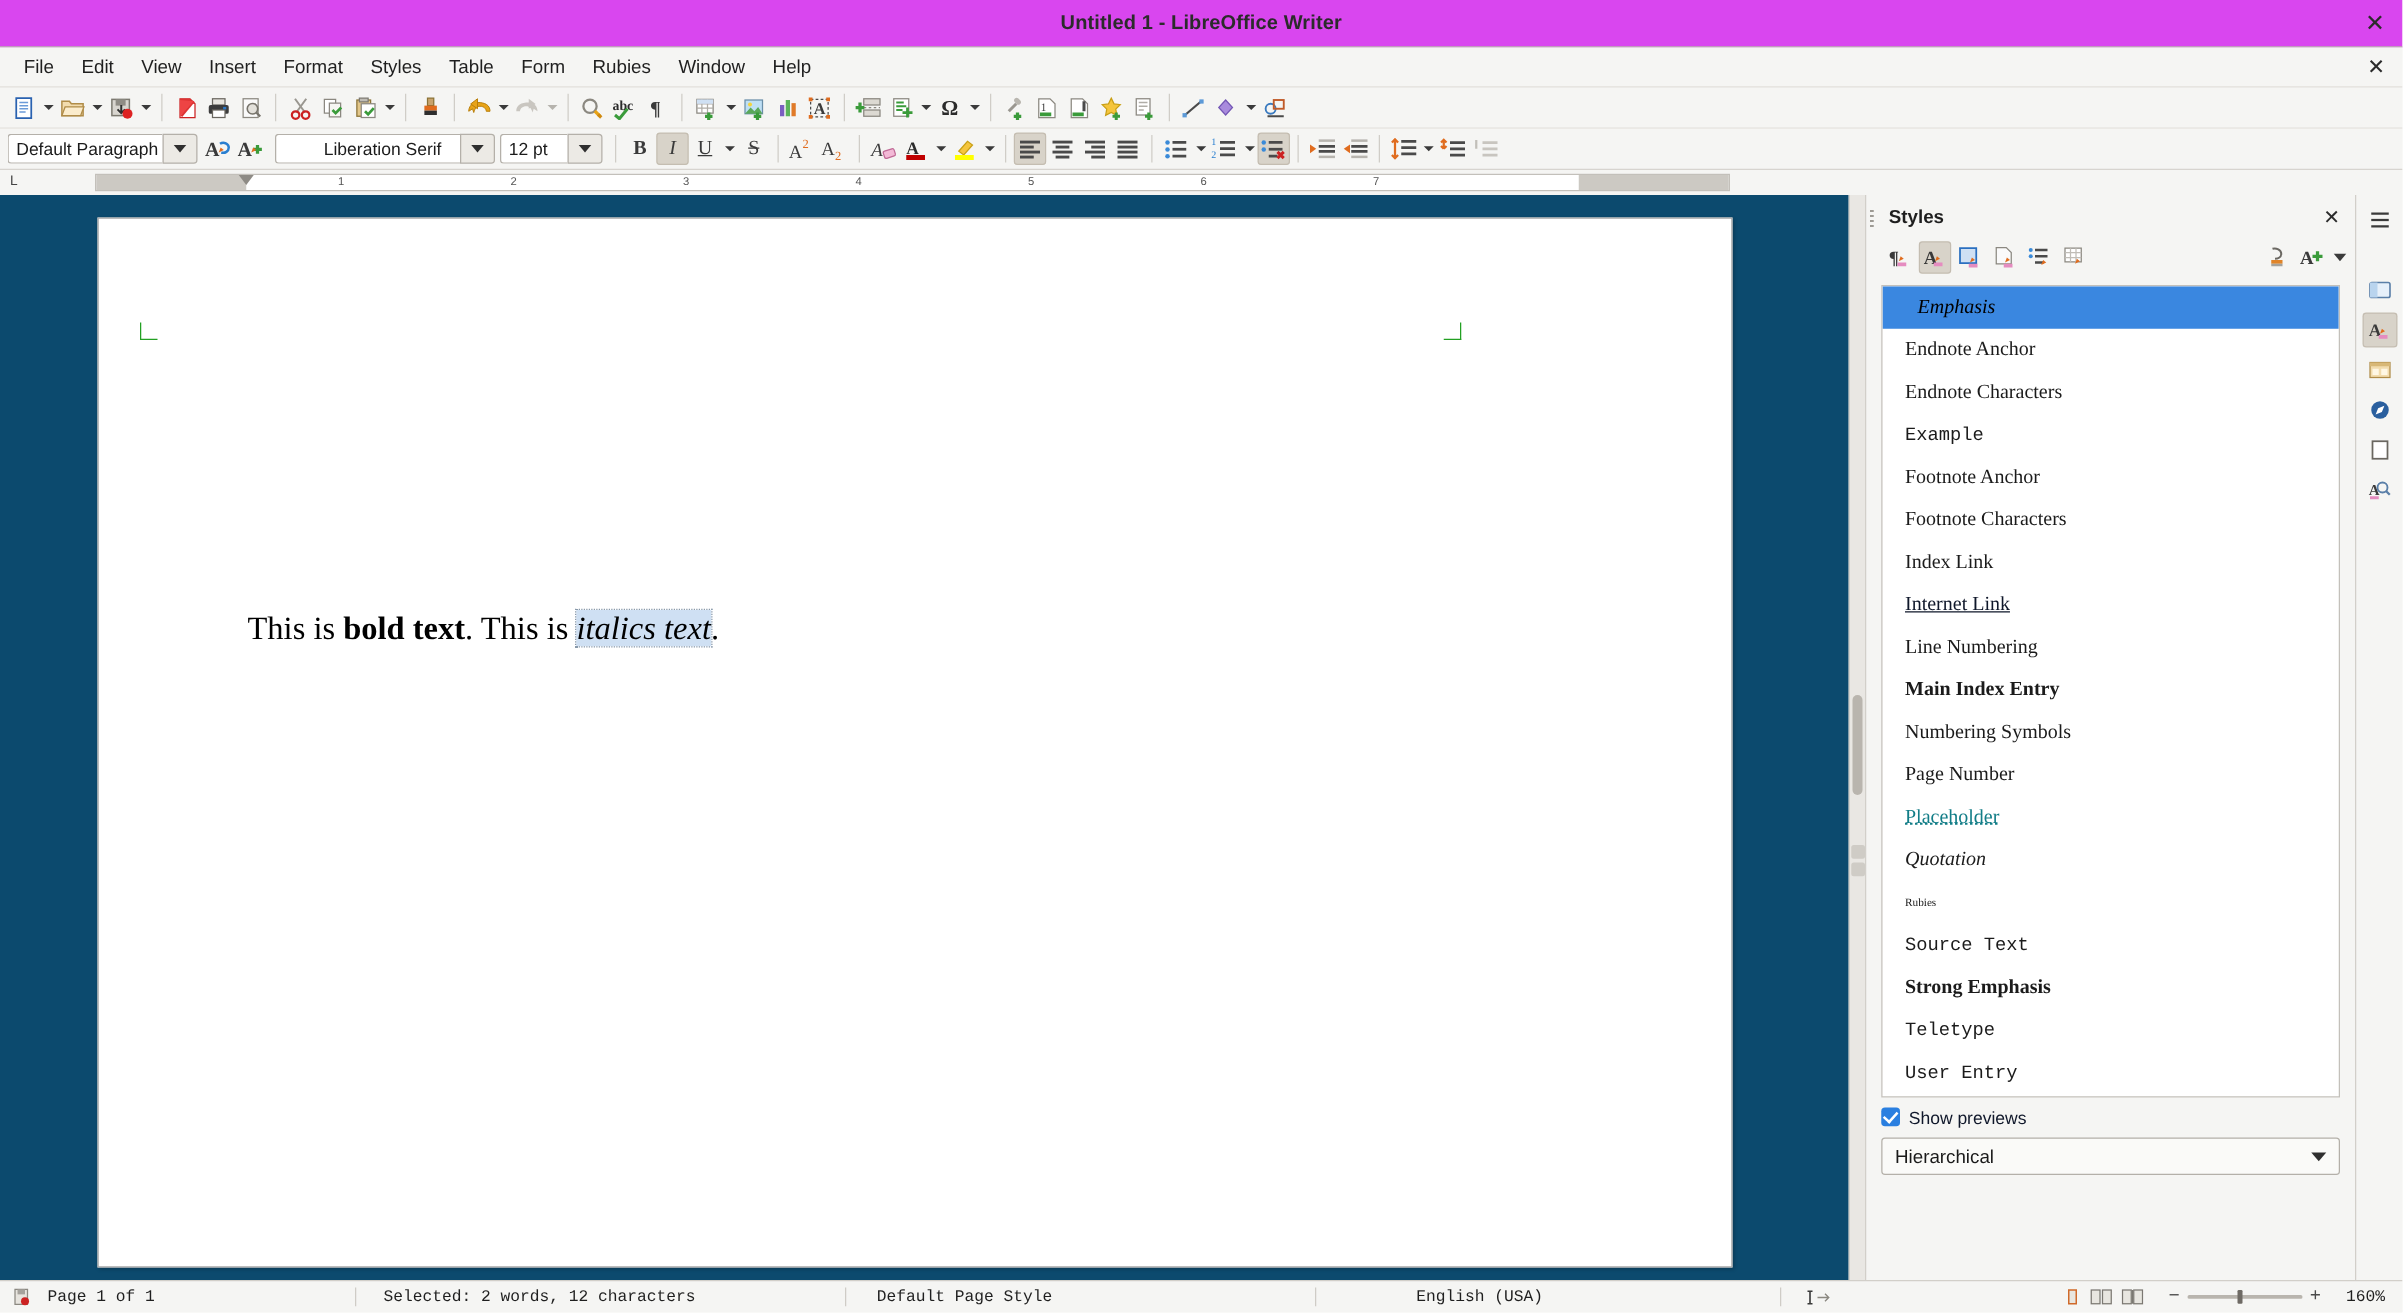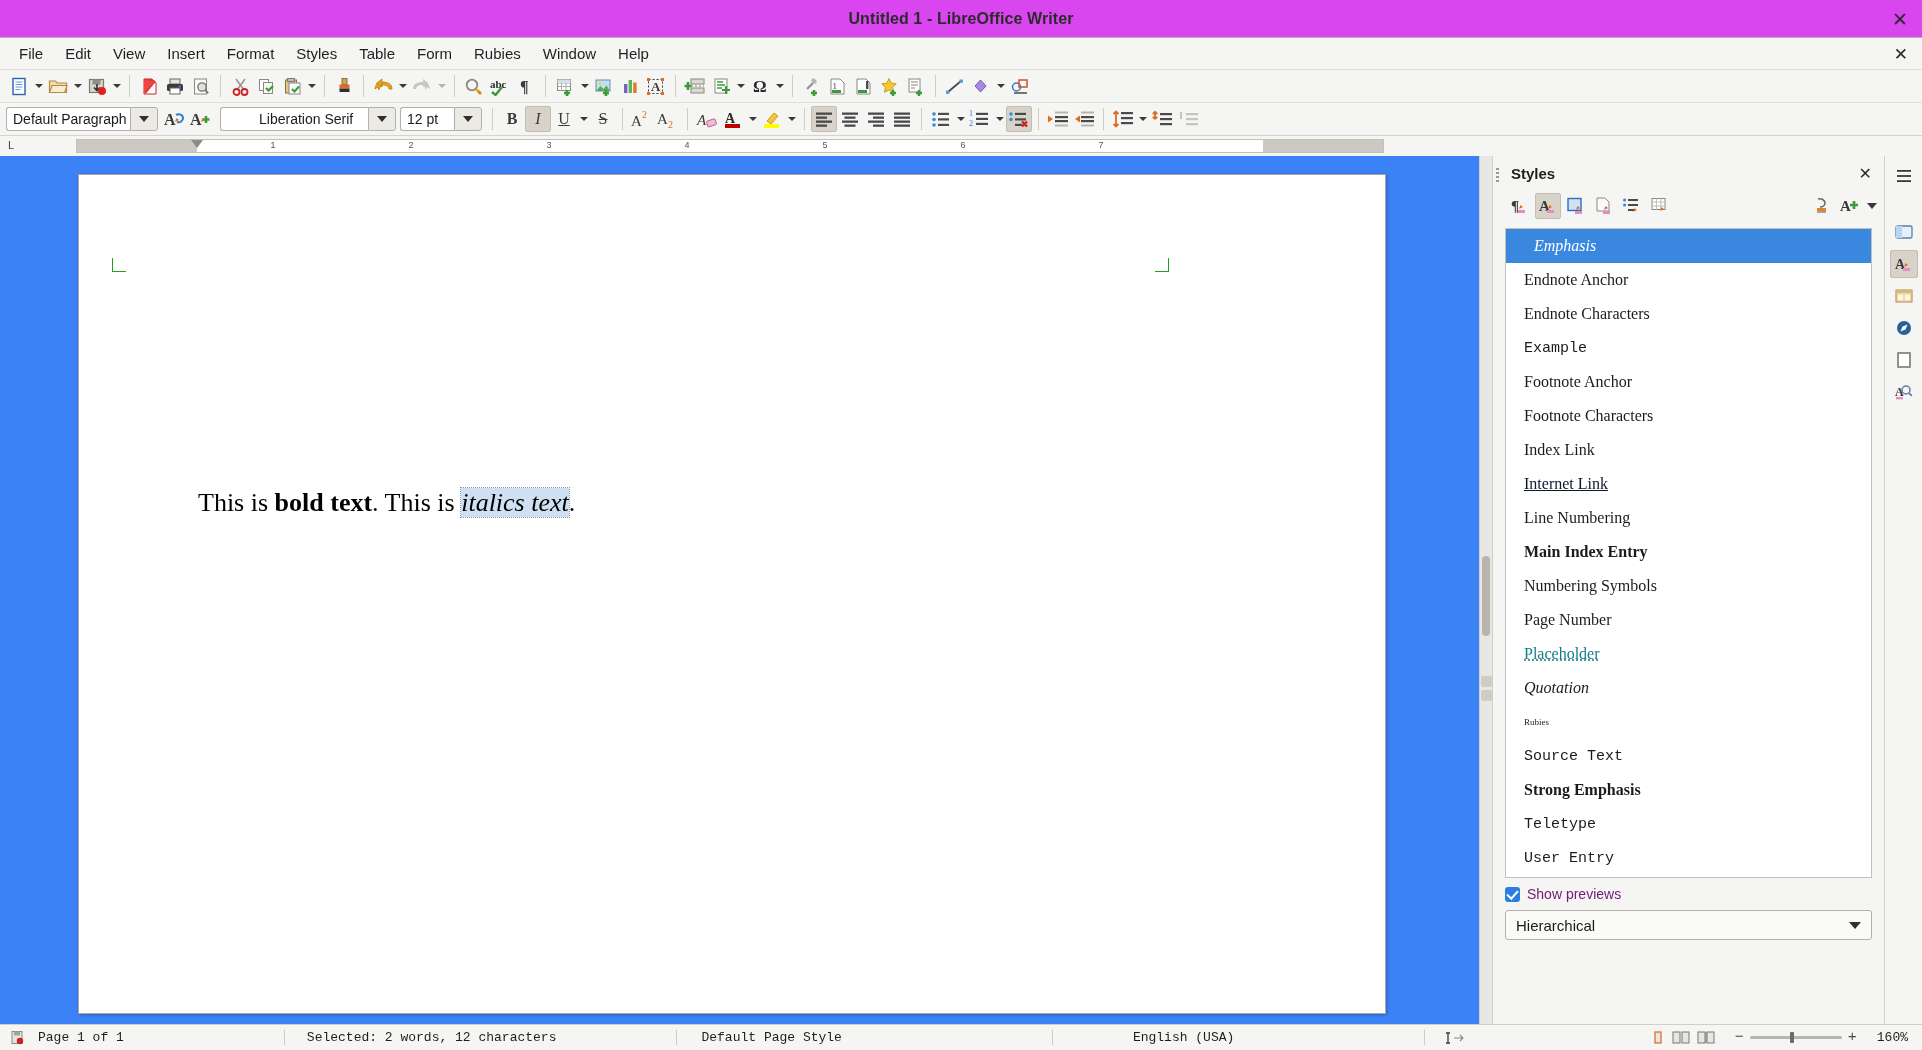--- a/index.html
+++ b/index.html
@@ -78,21 +78,21 @@
   .rulerrow{ height:20px; background:#f5f5f3; display:flex; align-items:center; position:relative;}
   .ruler{
     position:absolute; left:76px; top:3px; width:1308px; height:14px;
     background:#fff; border:1px solid #c3c0ba;
   }
   .ruler .margin{ position:absolute;top:0;bottom:0;background:#ccc9c3;}
   .ruler .num{ position:absolute; top:0px; font-size:9px; color:#555; transform:translateX(-50%);}
   .rl-corner{ position:absolute; left:8px; top:3px; font-size:11px; color:#444;}
   
   .main{ display:flex; height:calc(1050px - 38px - 32px - 33px - 33px - 20px - 26px); }
-  .canvaswrap{ flex:1; background:#3b82f6; position:relative; overflow:hidden;}
+  .canvaswrap{ flex:1; background:#0c4a6e; position:relative; overflow:hidden;}
   .page{
     position:absolute; left:78px; top:18px; width:1308px; height:840px;
     background:#fff; border:1px solid #a7a7a7;
     box-shadow:1px 1px 3px rgba(0,0,0,.25);
   }
   .cropmark{ position:absolute; width:14px;height:14px; }
   .cm-tl{ left:111px; top:290px; border-left:1px solid #22a022; border-bottom:1px solid #22a022;}
   .cm-tr{ left:1154px; top:290px; border-right:1px solid #22a022; border-bottom:1px solid #22a022;}
   .doctext{
     position:absolute; left:119px; top:313px;
@@ -117,29 +117,29 @@
   .sp-header .t{ font-weight:bold;font-size:15px;color:#1e1e1e;}
   .sp-header .x{ margin-left:auto; font-size:16px;cursor:pointer;color:#2b2b2b;font-family:"DejaVu Sans",sans-serif;}
   .sp-tools{ height:32px; display:flex;align-items:center;padding-left:14px;gap:2px;}
   .sp-tools .sp-right{ margin-left:auto; display:flex;align-items:center; padding-right:6px; gap:2px;}
   .stylelist{
     margin:6px 12px 0 12px; background:#fff; border:1px solid #c3c0ba;
     height:650px; overflow:hidden; position:relative;
   }
   .srow{ height:34px; display:flex;align-items:center;padding-left:18px; cursor:pointer; font-size:16px; color:#1b1b1b;
     font-family:"Liberation Serif", serif; }
-  .srow.selected{ background:#3a87e0; color:#ffffff;padding-left:28px; }
+  .srow.selected{ background:#3a87e0; color:#000000;padding-left:28px; }
   .srow.mono{ font-family:"Liberation Mono", monospace; font-size:15px;}
   .srow.it{ font-style:italic;}
   .srow.bd{ font-weight:bold;}
   .srow.link{ color:#0f172a; text-decoration:underline;}
   .srow.placeholder{ color:#127d87; text-decoration:underline; text-decoration-style:dotted;}
   .srow.tiny{ font-size:9px; }
   .sp-foot{ padding:8px 12px 0 12px; }
-  .chkline{ display:flex;align-items:center;gap:7px; font-size:14px;color:#701a75; margin-bottom:8px;}
+  .chkline{ display:flex;gap:7px; font-size:14px;color:#0f172a; margin-bottom:8px;}
   .chk{ width:15px;height:15px;background:#2a7fe0;border-radius:3px;position:relative;flex:none;}
   .chk::after{ content:""; position:absolute;left:4px;top:1px;width:5px;height:9px;border:solid #fff;
      border-width:0 2px 2px 0; transform:rotate(42deg);}
   .sp-select{
     height:30px;border:1px solid #b4b0a9;background:#fafaf8;border-radius:3px;
     display:flex;align-items:center;padding:0 10px; font-size:15px; cursor:pointer;
   }
   .sp-select i{ margin-left:auto;width:0;height:0;border-left:6px solid transparent;
     border-right:6px solid transparent;border-top:7px solid #2f2f2f;}
   

